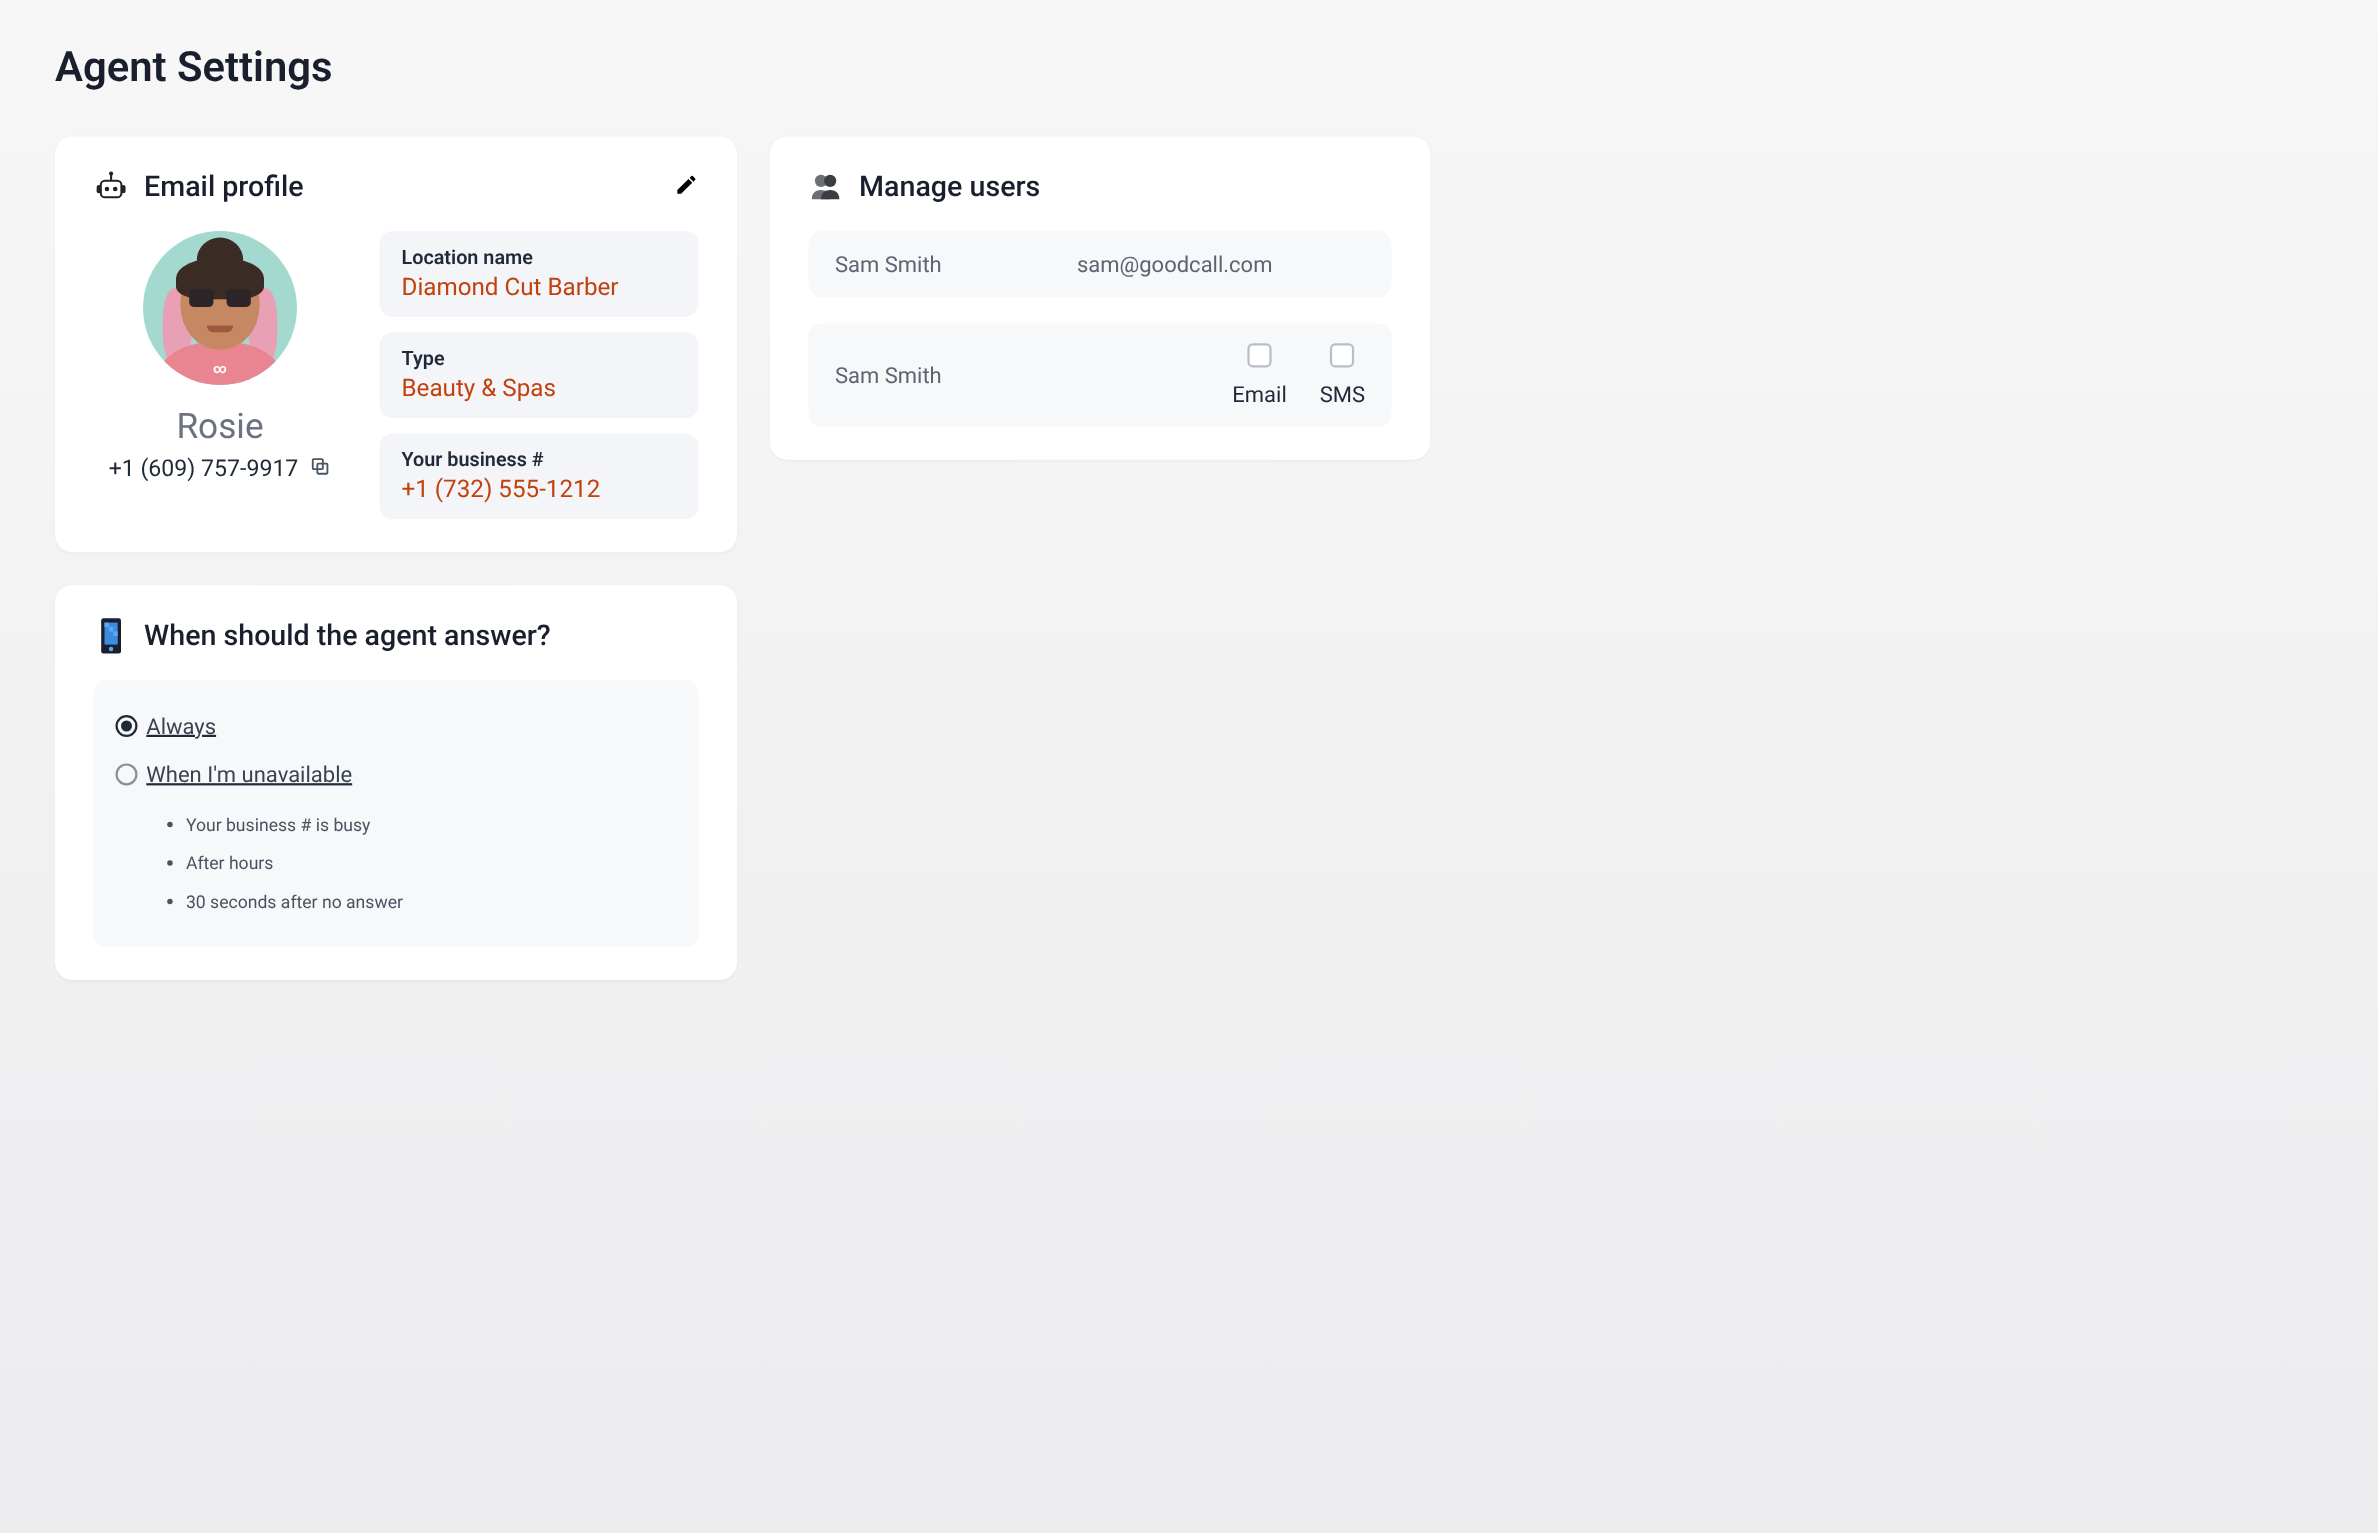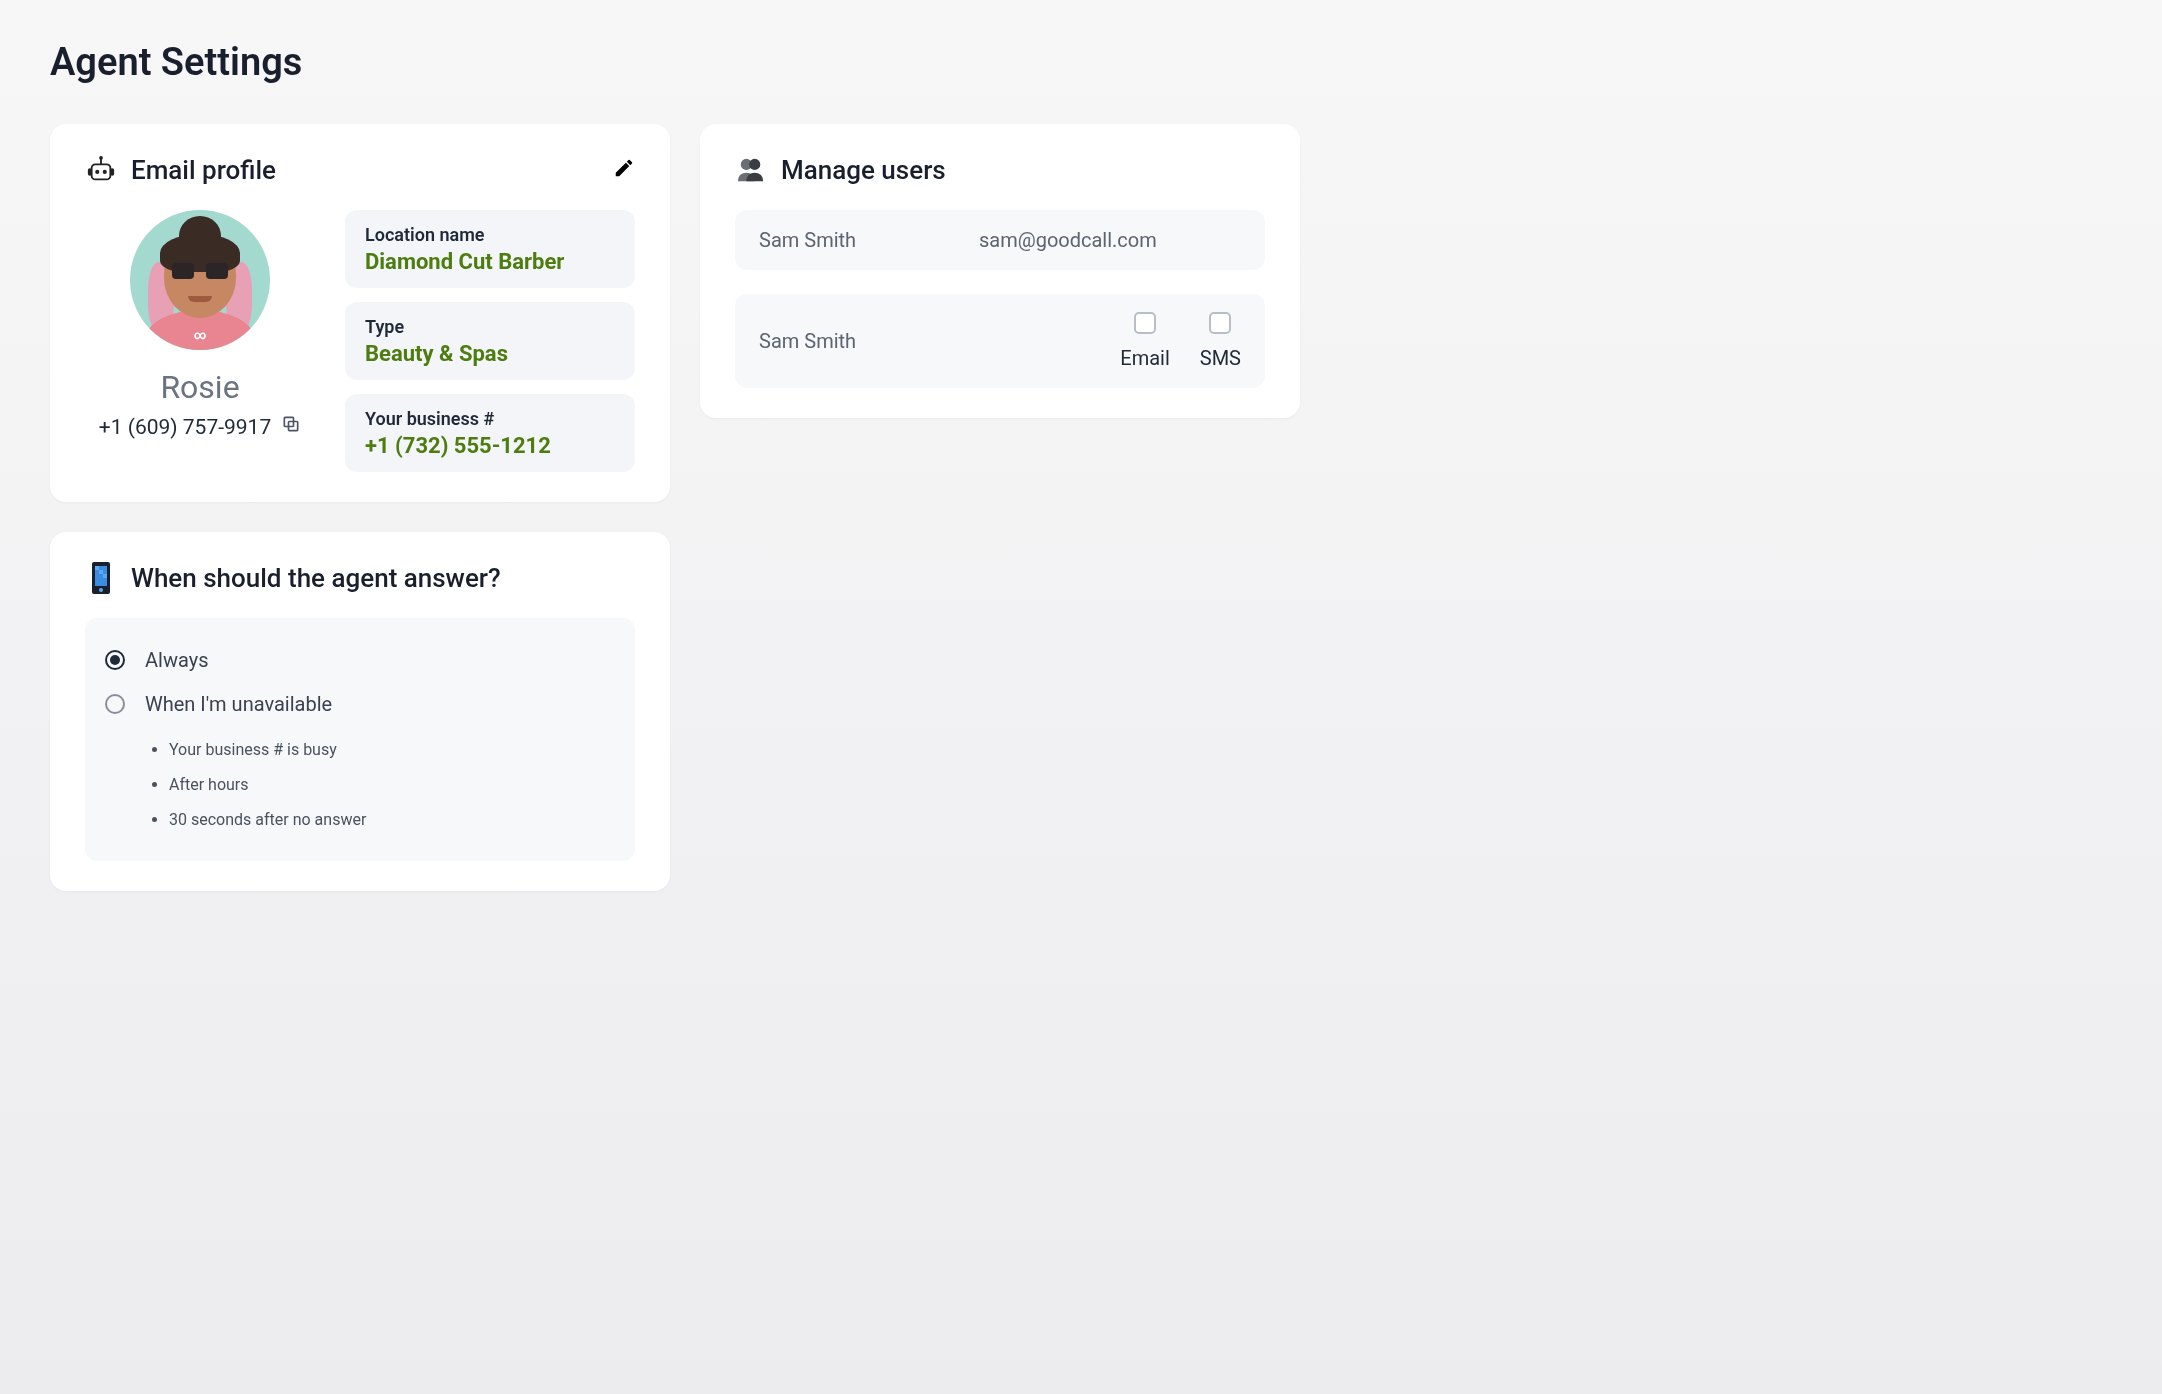--- a/index.html
+++ b/index.html
@@ -204,22 +204,22 @@
       padding: 14px 20px;
     }
     .field-label {
       font-size: 18px;
       font-weight: 600;
       color: #1f2937;
       margin-bottom: 4px;
     }
     .field-value {
       font-size: 22px;
-      color: #4d7c0f;
-      font-weight: 700;
+      color: #c2410c;
+      font-weight: 400;
     }
     .user-row {
       background: #f6f8fa;
       border-radius: 12px;
       padding: 18px 24px;
       display: flex;
       align-items: center;
       gap: 40px;
       font-size: 20px;
       color: #5b6470;
@@ -270,23 +270,24 @@
       margin-top: 30px;
     }
     .answer-options {
       background: #f6f8fa;
       border-radius: 12px;
       padding: 20px 16px 24px;
     }
     .radio-row {
       display: flex;
       align-items: center;
-      gap: 20px;
+      gap: 8px;
       padding: 10px 4px;
       cursor: pointer;
+      text-decoration: underline;
     }
     .radio-outer {
       width: 20px;
       height: 20px;
       border: 2px solid #1f2937;
       border-radius: 50%;
       display: flex;
       align-items: center;
       justify-content: center;
       flex-shrink: 0;

